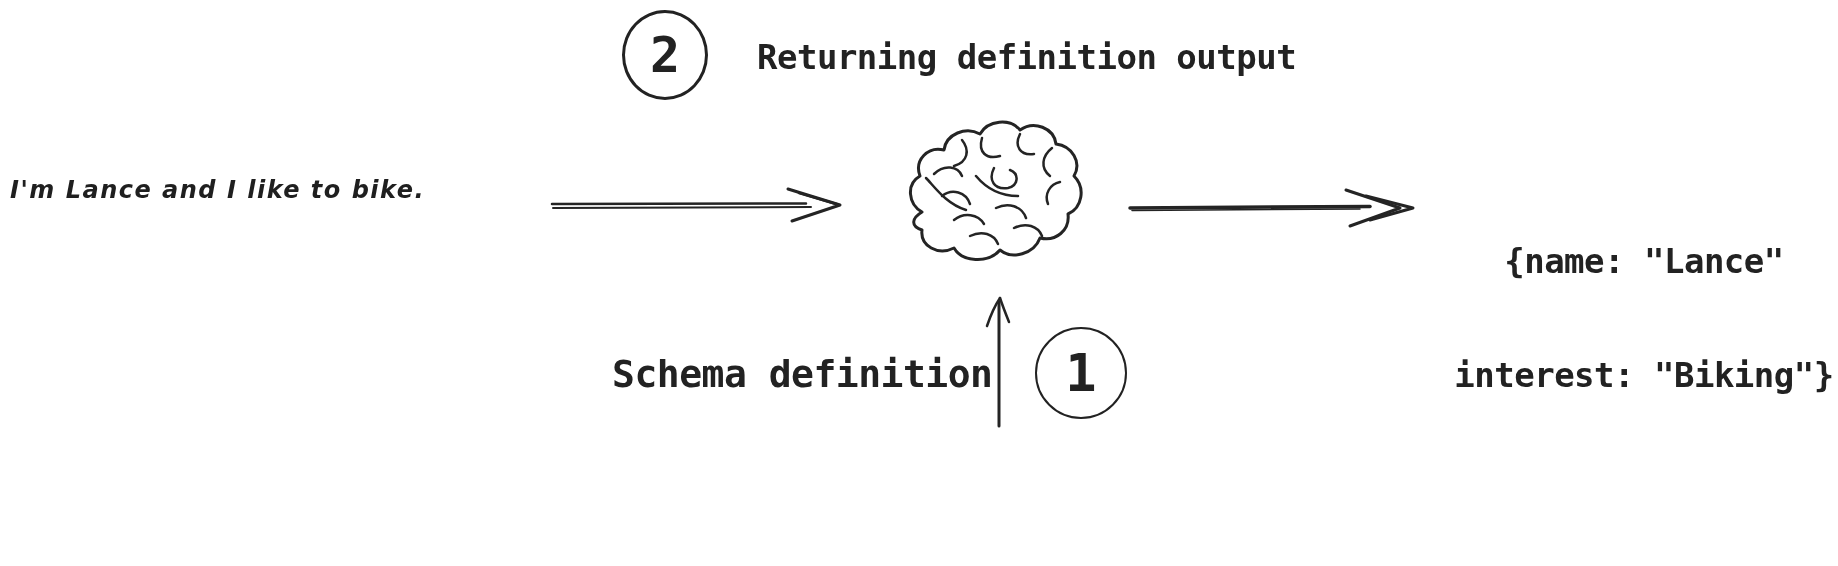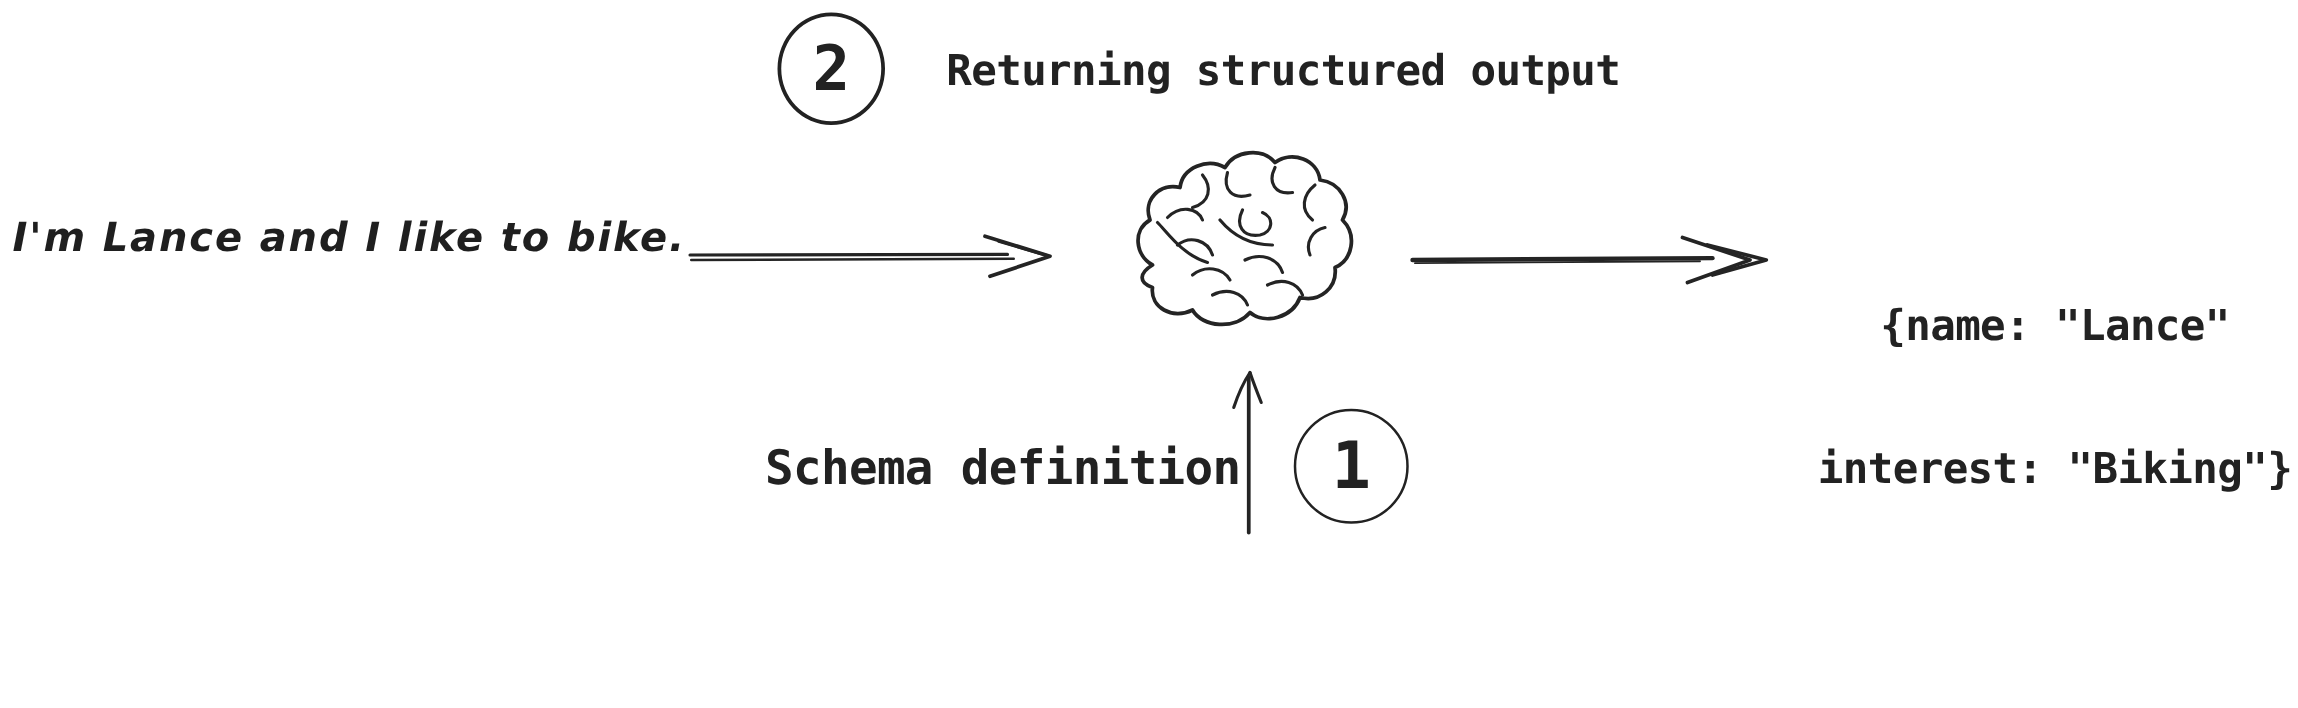--- a/index.html
+++ b/index.html
@@ -24,21 +24,21 @@
     font-size: 34px;
     font-weight: 700;
     line-height: 40px;
     letter-spacing: -0.5px;
   }
   .handwritten {
     left: 10px; top: 168px;
     font-family: "DejaVu Sans", "Liberation Sans", sans-serif;
     font-style: italic;
     font-weight: 600;
-    font-size: 32px;
+    font-size: 24px;
     line-height: 44px;
     letter-spacing: 1.5px;
     color: #1f1f1f;
     white-space: pre;
   }
   .badge {
     box-sizing: border-box;
     border: 3px solid #222222;
     border-radius: 50%;
     display: flex;
@@ -81,21 +81,21 @@
   .brain       { left: 890px;  top: 112px; }
 </style>
 </head>
 <body>
 
 <div class="canvas">
 
   <div class="abs badge badge-2">
     <span>2</span>
   </div>
-  <div class="abs mono title">Returning structured output</div>
+  <div class="abs mono title">Returning definition output</div>
 
   <div class="abs handwritten">I'm Lance and I like to bike.</div>
 
   <svg class="abs sketch arrow-left" width="300" height="44" viewBox="0 0 300 44">
     <path d="M 4 21 L 258 20.5" stroke-width="2.5"></path>
     <path d="M 5 25 L 263 24" stroke-width="2"></path>
     <path d="M 240 6 L 292 22 L 244 38" stroke-width="3"></path>
     <path d="M 251 10 L 290 21.5" stroke-width="2.5"></path>
   </svg>
 

